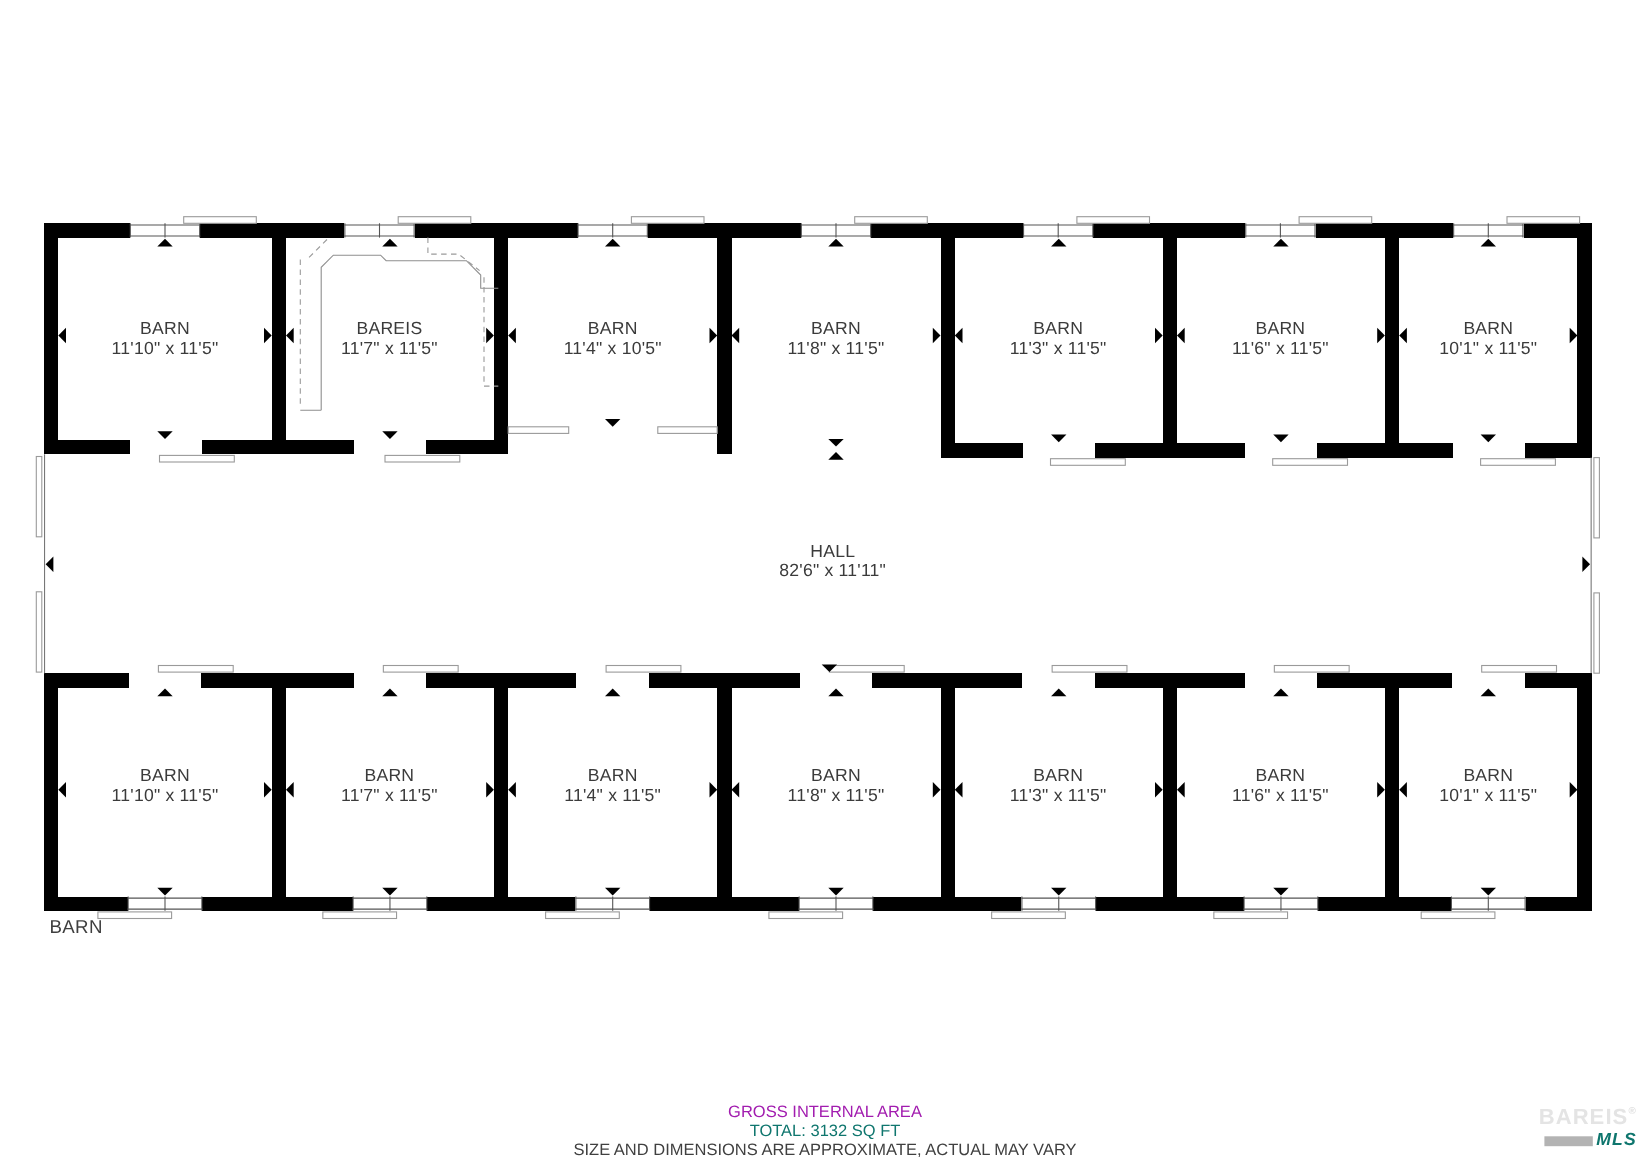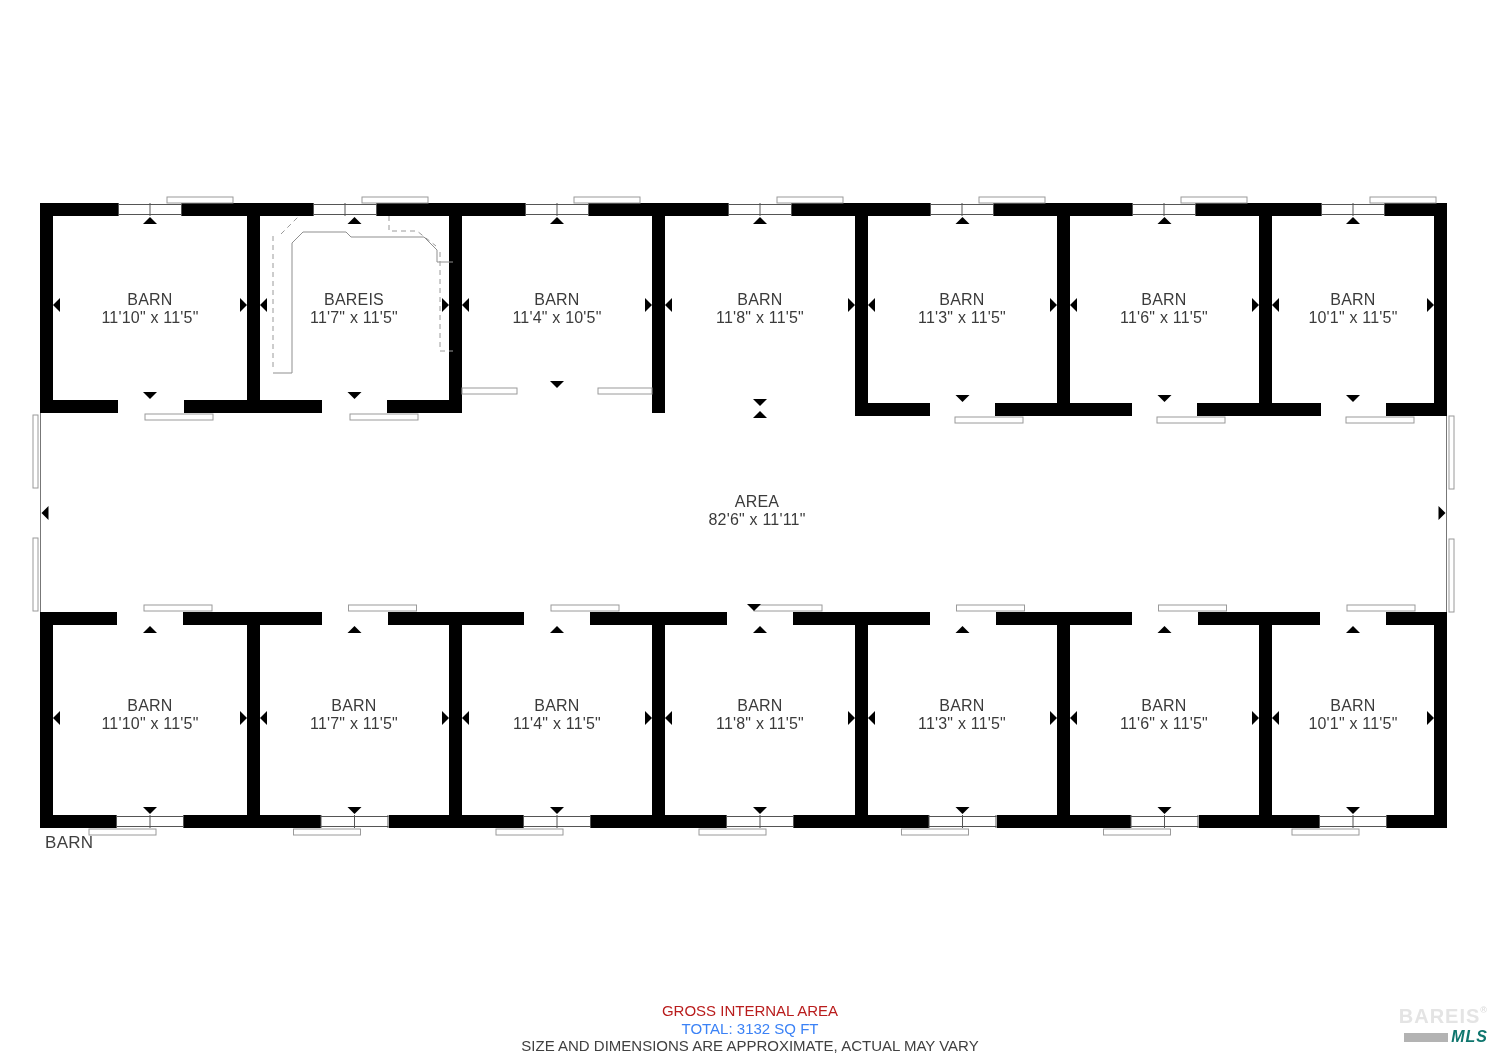--- a/index.html
+++ b/index.html
@@ -5,22 +5,22 @@
   html,body{margin:0;padding:0;background:#fff;}
   .canvas{position:relative;width:1500px;height:1060px;background:#fff;overflow:hidden;
           font-family:"Liberation Sans","DejaVu Sans",sans-serif;}
   #plan{position:absolute;left:0;top:0;}
   .room-label{position:absolute;transform:translateX(-50%);text-align:center;
               color:#3b3b3b;font-size:16px;line-height:18px;white-space:nowrap;letter-spacing:.2px;}
   .room-label .rname{}
   .room-label .rdims{}
   .floor-label{position:absolute;left:45px;top:833px;font-size:17px;color:#3f3f3f;letter-spacing:.3px;}
   .footer{position:absolute;left:0;right:0;top:1002px;text-align:center;font-size:15px;line-height:17.5px;}
-  .footer .f1{color:#b91c1c;}
-  .footer .f2{color:#3b82f6;text-align:center;}
+  .footer .f1{color:#a21caf;}
+  .footer .f2{color:#0f766e;text-align:center;}
   .footer .f3{color:#404040;}
   .watermark{position:absolute;right:12px;top:1006px;text-align:left;line-height:1;}
   .wm-line1{font-size:20px;font-weight:700;color:#e4e4e4;letter-spacing:1px;}
   .wm-reg{font-size:9px;vertical-align:top;color:#dedede;}
   .wm-line2{margin-top:3px;display:flex;align-items:center;justify-content:flex-end;}
   .wm-bar{display:inline-block;width:44px;height:9px;background:#b3b3b3;margin-right:3px;}
   .wm-mls{font-size:16px;font-weight:700;font-style:italic;color:#0f766e;letter-spacing:1px;}
 </style>
 </head>
 <body>
@@ -266,21 +266,21 @@
   <div class="room-label" style="left:1164px;top:291px">
     <div class="rname">BARN</div>
     <div class="rdims">11'6" x 11'5"</div>
   </div>
   <div class="room-label" style="left:1353px;top:291px">
     <div class="rname">BARN</div>
     <div class="rdims">10'1" x 11'5"</div>
   </div>
 
   <div class="room-label" style="left:757px;top:493px">
-    <div class="rname">AREA</div>
+    <div class="rname">HALL</div>
     <div class="rdims">82'6" x 11'11"</div>
   </div>
 
   <div class="room-label" style="left:150px;top:697px">
     <div class="rname">BARN</div>
     <div class="rdims">11'10" x 11'5"</div>
   </div>
   <div class="room-label" style="left:354px;top:697px">
     <div class="rname">BARN</div>
     <div class="rdims">11'7" x 11'5"</div>

